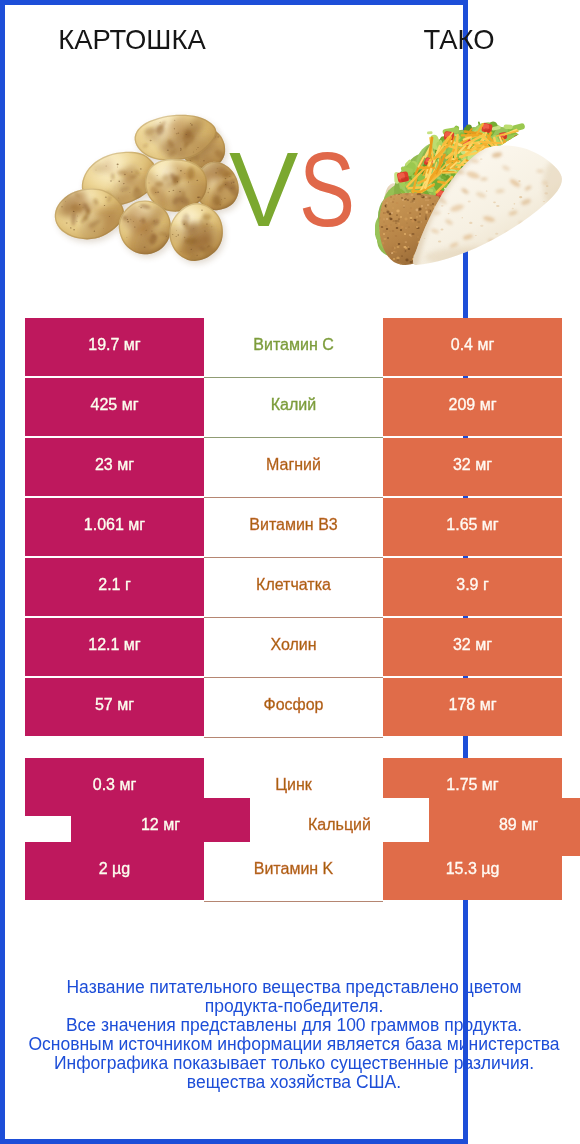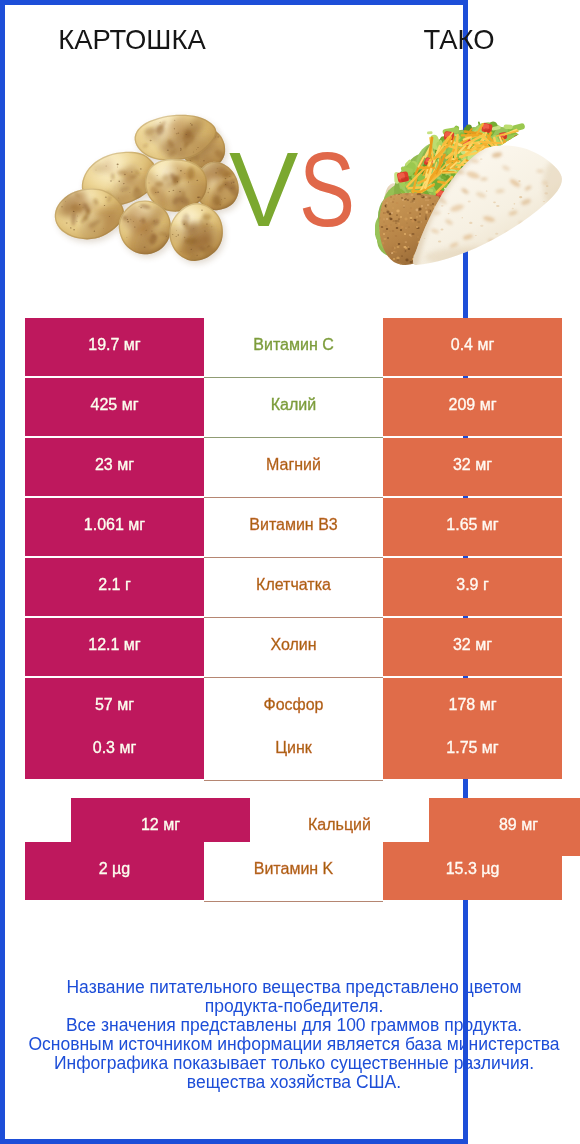--- a/index.html
+++ b/index.html
@@ -1558,21 +1558,21 @@
       <div class="row" style="top: 300px;">
         <div class="cell cl">12.1 мг</div>
         <div class="cell cm r">Холин</div>
         <div class="cell cr">32 мг</div>
       </div>
       <div class="row" style="top: 360px;">
         <div class="cell cl">57 мг</div>
         <div class="cell cm r">Фосфор</div>
         <div class="cell cr">178 мг</div>
       </div>
-      <div class="row" style="top: 403px; text-align: center;">
+      <div class="row" style="top: 440px; text-align: center;">
         <div class="cell cl">0.3 мг</div>
         <div class="cell cm r">Цинк</div>
         <div class="cell cr">1.75 мг</div>
       </div>
       <div class="row" style="top: 480px; margin-left: 46px;">
         <div class="cell cl">12 мг</div>
         <div class="cell cm r">Кальций</div>
         <div class="cell cr">89 мг</div>
       </div>
       <div class="row" style="top: 524px;">

